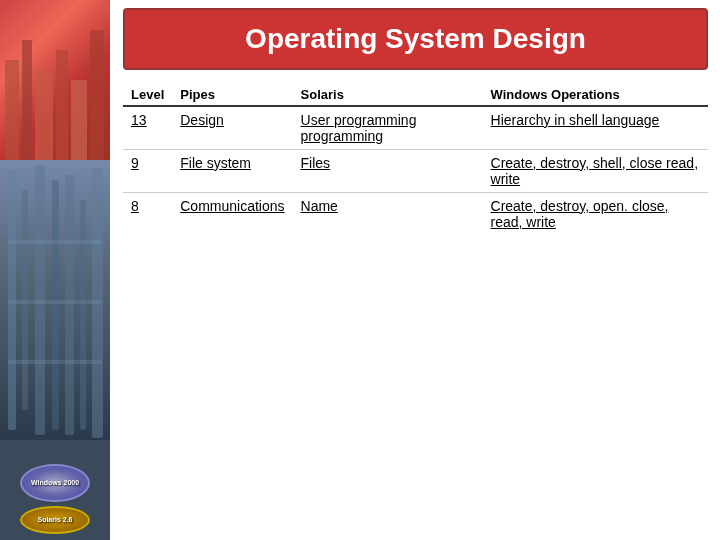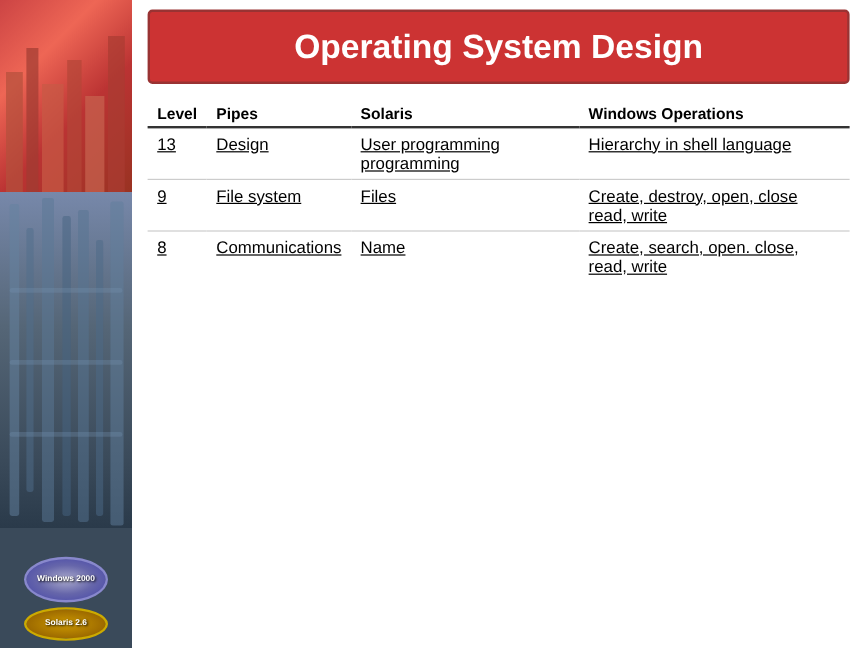--- a/index.html
+++ b/index.html
@@ -205,23 +205,23 @@
     <tr>
           <td>13</td>
           <td>Design</td>
           <td>User programming programming</td>
           <td>Hierarchy in shell language</td>
         </tr>
         <tr>
           <td>9</td>
           <td>File system</td>
           <td>Files</td>
-          <td>Create, destroy, open, close read, write</td>
+          <td>Create, destroy, shell, close read, write</td>
         </tr>
         <tr>
           <td>8</td>
           <td>Communications</td>
           <td>Name</td>
-          <td>Create, search, open. close, read, write</td>
+          <td>Create, destroy, open. close, read, write</td>
         </tr>
       </tbody>
   </table>
 </div>
 
 </body></html>

